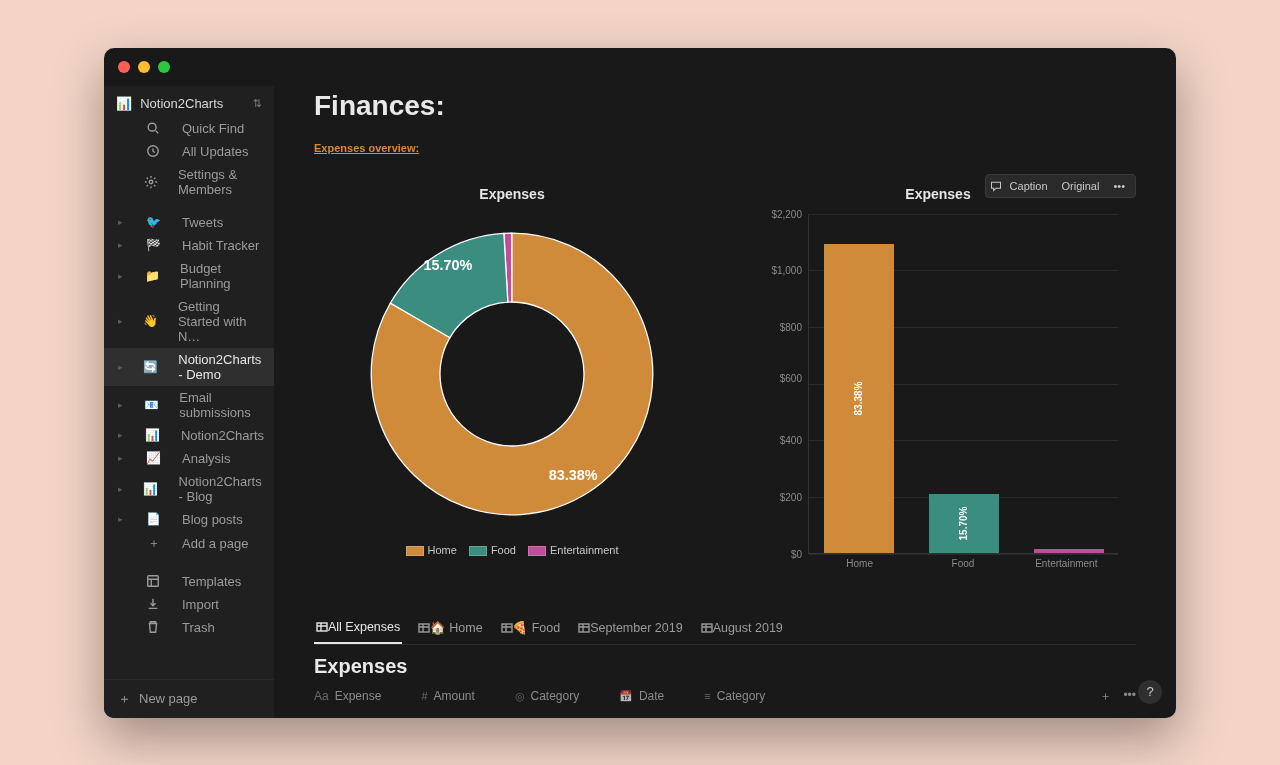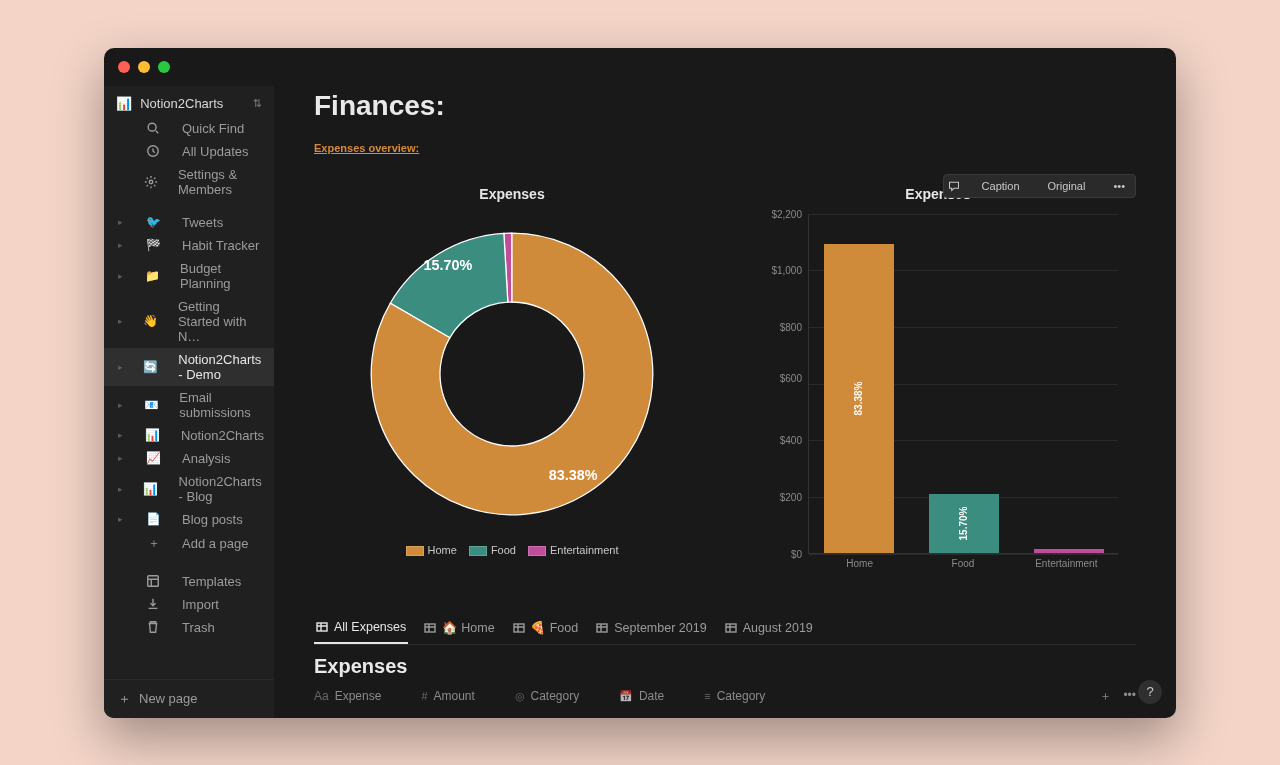--- a/index.html
+++ b/index.html
@@ -22,35 +22,35 @@
 .side-item .emo { width: 16px; text-align: center; font-size: 12px; }
 .side-group { margin-top: 10px; }
 .side-util { margin-top: 14px; }
 .side-bottom { margin-top: auto; padding: 10px 14px; display: flex; align-items: center; gap: 8px; color: #9b9b9b; border-top: 1px solid #2a2a2a; }
 .content { padding: 4px 40px 0 40px; flex: 1; overflow-y: auto; color: #d7d7d7; }
 h1.page-title { font-size: 28px; font-weight: 700; color: #e9e9e9; margin-bottom: 16px; }
 .section-link { color: #d68a3a; font-weight: 600; text-decoration: underline; font-size: 11px; }
 .charts-row { display: flex; gap: 30px; margin-top: 30px; }
 .chart-card { flex: 1; display: flex; flex-direction: column; align-items: center; position: relative; }
 .chart-title { font-size: 14px; font-weight: 600; color: #e6e6e6; margin-bottom: 12px; }
-.float-toolbar { position: absolute; top: -12px; right: 0; display: flex; gap: 16px; background: #2a2a2a; border: 1px solid #3a3a3a; border-radius: 4px; padding: 3px 4px; font-size: 11px; color: #c8c8c8; align-items: center; }
+.float-toolbar { position: absolute; top: -12px; right: 0; display: flex; gap: 2px; background: #2a2a2a; border: 1px solid #3a3a3a; border-radius: 4px; padding: 3px 4px; font-size: 11px; color: #c8c8c8; align-items: center; }
 .float-toolbar .btn { padding: 2px 6px; cursor: pointer; }
 .legend { display: flex; gap: 12px; margin-top: 10px; font-size: 11px; color: #c8c8c8; }
 .legend .sw { width: 18px; height: 10px; display: inline-block; margin-right: 4px; vertical-align: middle; border: 1px solid rgba(255,255,255,0.2); }
 .bar-area { width: 360px; height: 370px; position: relative; }
 .bar-axis { position: absolute; left: 0; top: 0; bottom: 30px; width: 50px; font-size: 10px; color: #8a8a8a; }
 .bar-axis div { position: absolute; right: 6px; transform: translateY(-50%); }
 .bar-plot { position: absolute; left: 50px; right: 0; top: 0; bottom: 30px; border-left: 1px solid #333; border-bottom: 1px solid #333; }
 .bar-plot .gl { position: absolute; left: 0; right: 0; border-top: 1px solid #2a2a2a; }
 .bar { position: absolute; bottom: 0; width: 70px; display: flex; align-items: center; justify-content: center; color: #fff; font-size: 10px; font-weight: 600; }
 .bar span { transform: rotate(-90deg); white-space: nowrap; }
 .bar-labels { position: absolute; left: 50px; right: 0; bottom: 0; height: 26px; display: flex; font-size: 10px; color: #8a8a8a; }
 .bar-labels div { flex: 1; text-align: center; }
 .tabs { display: flex; gap: 14px; border-bottom: 1px solid #2d2d2d; margin-top: 28px; font-size: 12.5px; color: #9b9b9b; }
-.tab { padding: 8px 2px; display: flex; align-items: center; gap: 6px; cursor: pointer; }
+.tab { padding: 8px 2px; display: flex; align-items: center; cursor: pointer; }
 .tab.active { color: #e6e6e6; border-bottom: 2px solid #e6e6e6; font-weight: 500; }
 .db-title { font-size: 20px; font-weight: 700; color: #e9e9e9; margin-top: 10px; }
 .cols { display: flex; gap: 40px; margin-top: 10px; font-size: 12px; color: #8a8a8a; align-items: center; }
 .col { display: flex; align-items: center; gap: 6px; }
 .plus-col { margin-left: auto; display: flex; gap: 12px; }
 .help { position: absolute; bottom: 14px; right: 14px; width: 24px; height: 24px; border-radius: 50%; background: #2f2f2f; color: #c8c8c8; display: flex; align-items: center; justify-content: center; font-size: 13px; }
 svg { display: block; }
 </style>
 </head>
 <body>

